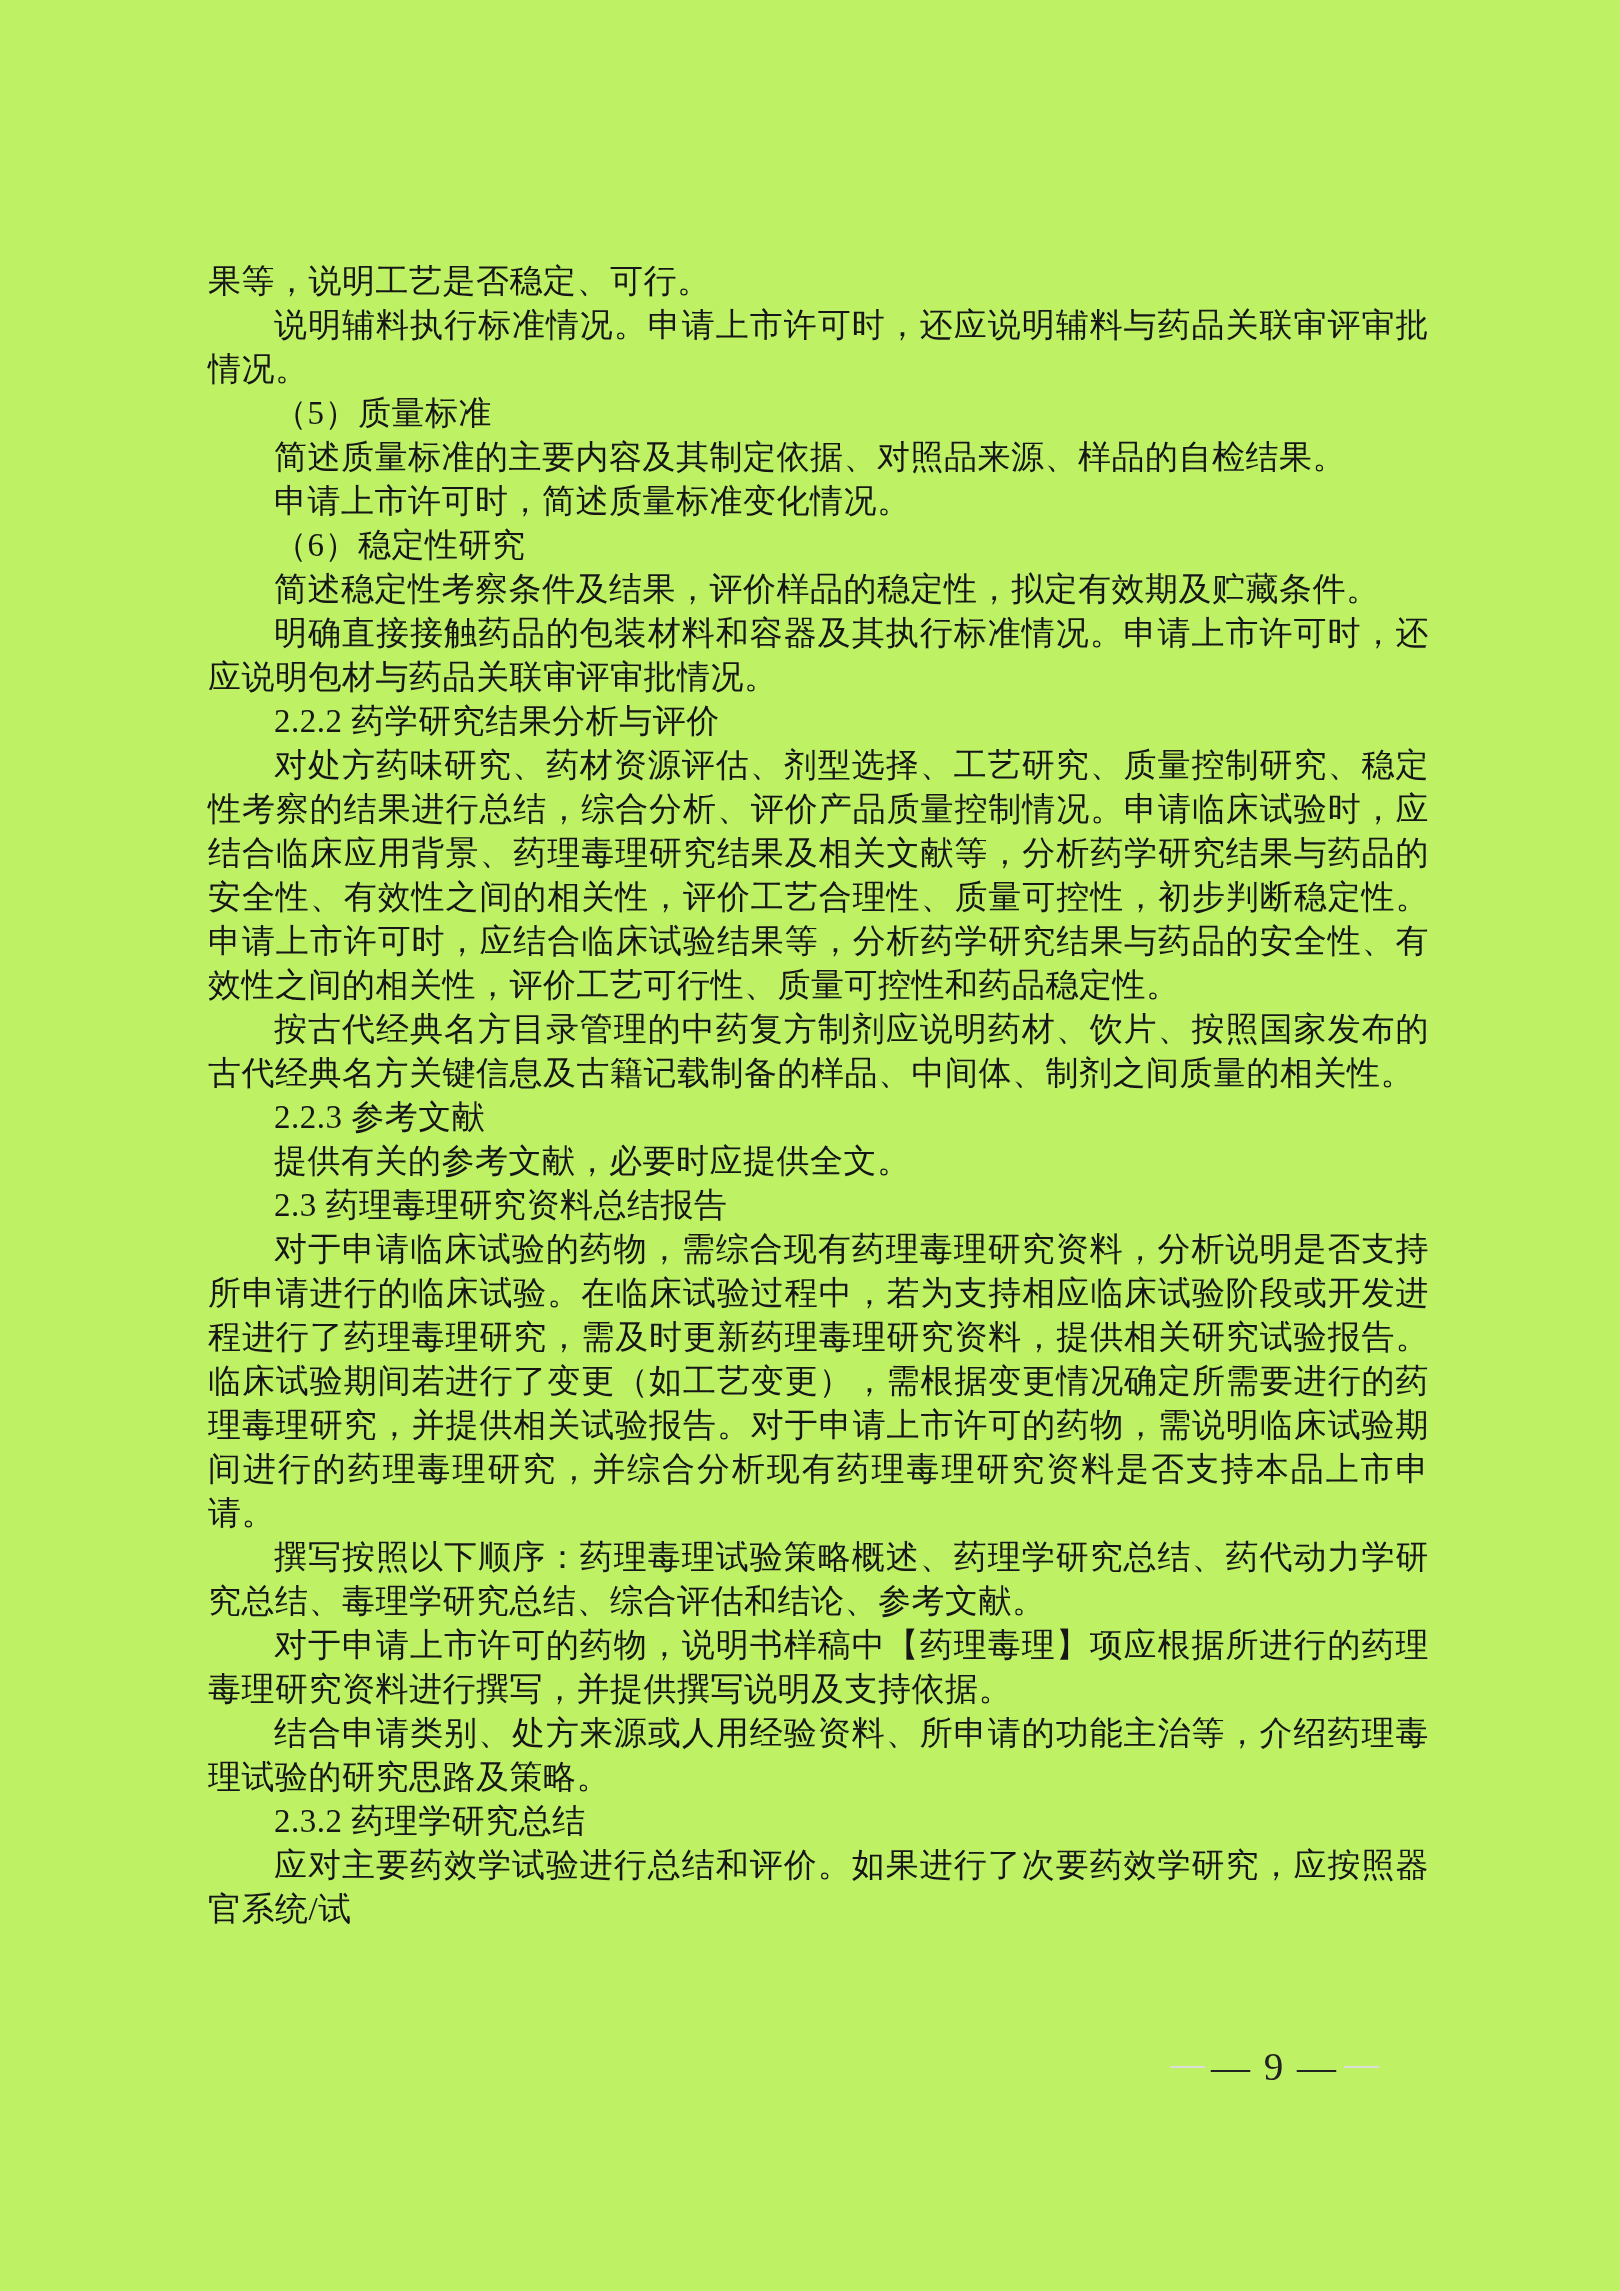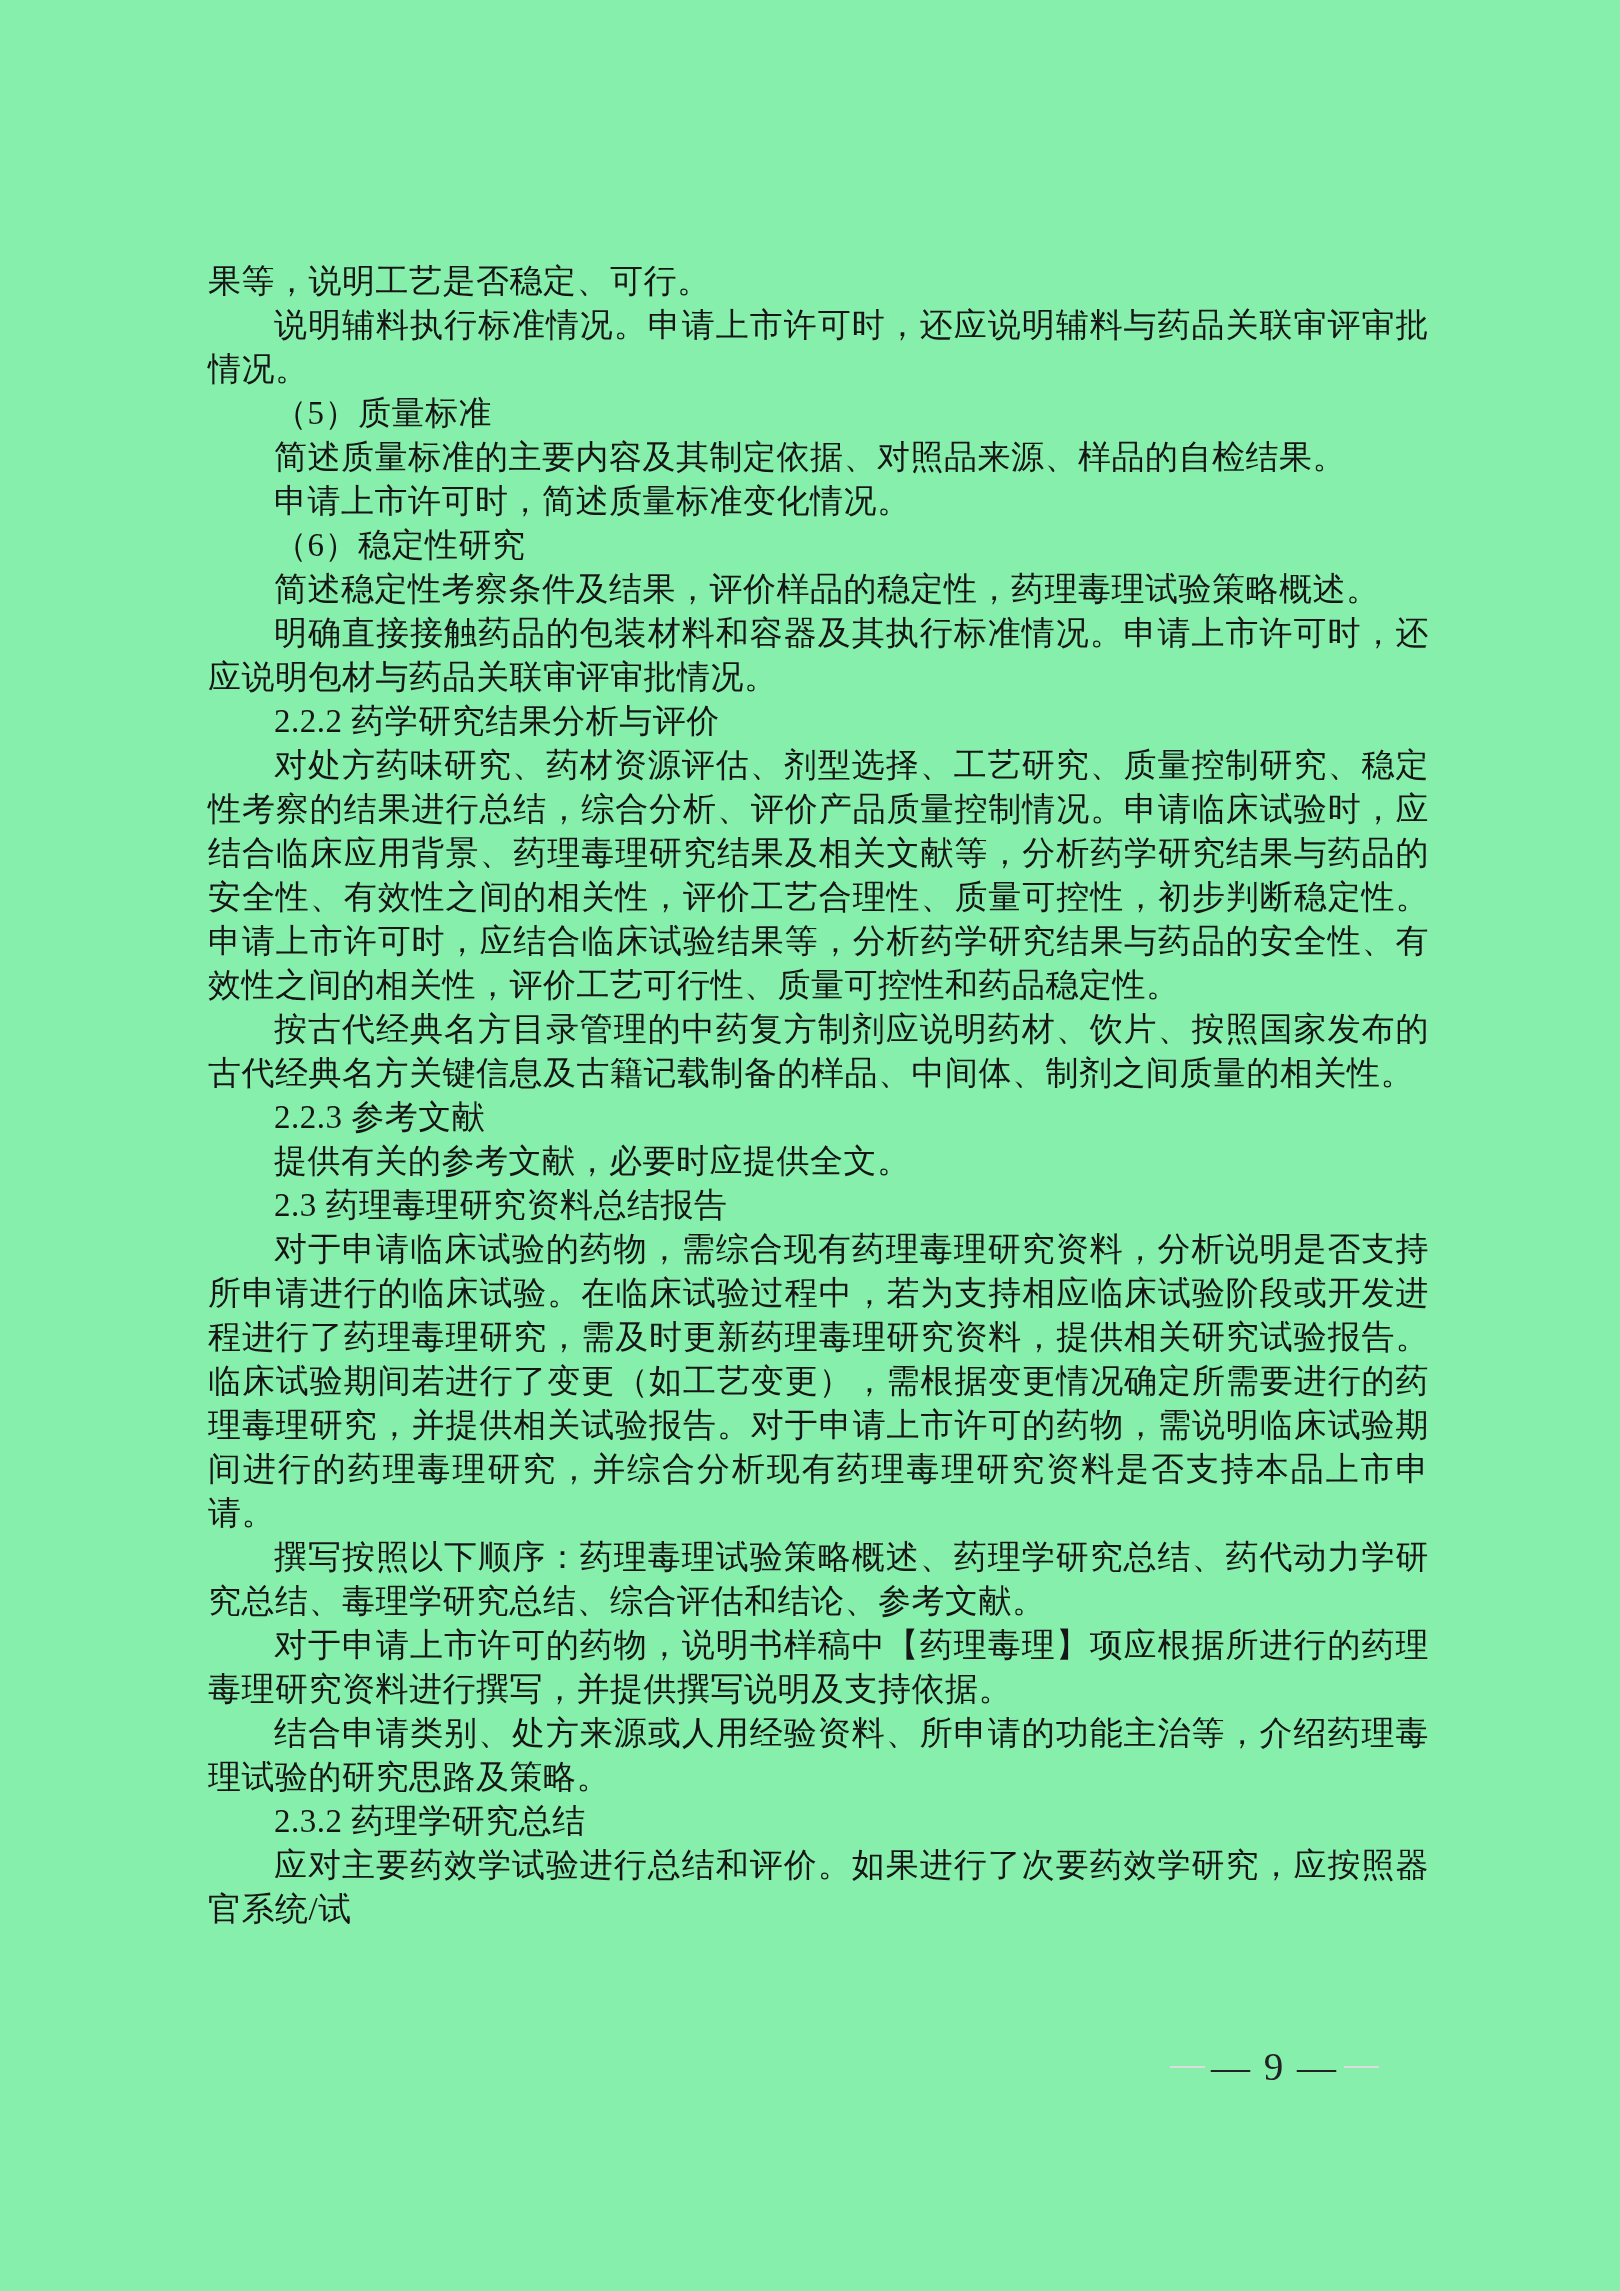--- a/index.html
+++ b/index.html
@@ -4,21 +4,21 @@
 <style>
   html, body {
     margin: 0;
     padding: 0;
     background: #888;
   }
   .page {
     position: relative;
     width: 1620px;
     height: 2292px;
-    background: #86efac;
+    background: #bef264;
     margin: 0 auto;
     overflow: hidden;
     font-family: "Liberation Serif", "DejaVu Serif", serif;
     color: #161616;
   }
   .text-block {
     position: absolute;
     left: 208px;
     top: 259px;
     width: 1221px;
@@ -65,21 +65,21 @@
 <div class="page">
 
   <div class="text-block">
 
   <p class="para body">果等，说明工艺是否稳定、可行。</p>
       <p class="para body indent">说明辅料执行标准情况。申请上市许可时，还应说明辅料与药品关联审评审批情况。</p>
       <p class="para body indent">（5）质量标准</p>
       <p class="para body indent">简述质量标准的主要内容及其制定依据、对照品来源、样品的自检结果。</p>
       <p class="para body indent">申请上市许可时，简述质量标准变化情况。</p>
       <p class="para body indent">（6）稳定性研究</p>
-      <p class="para body indent">简述稳定性考察条件及结果，评价样品的稳定性，药理毒理试验策略概述。</p>
+      <p class="para body indent">简述稳定性考察条件及结果，评价样品的稳定性，拟定有效期及贮藏条件。</p>
       <p class="para body indent">明确直接接触药品的包装材料和容器及其执行标准情况。申请上市许可时，还应说明包材与药品关联审评审批情况。</p>
       <p class="para heading indent">2.2.2 药学研究结果分析与评价</p>
       <p class="para body indent">对处方药味研究、药材资源评估、剂型选择、工艺研究、质量控制研究、稳定性考察的结果进行总结，综合分析、评价产品质量控制情况。申请临床试验时，应结合临床应用背景、药理毒理研究结果及相关文献等，分析药学研究结果与药品的安全性、有效性之间的相关性，评价工艺合理性、质量可控性，初步判断稳定性。申请上市许可时，应结合临床试验结果等，分析药学研究结果与药品的安全性、有效性之间的相关性，评价工艺可行性、质量可控性和药品稳定性。</p>
       <p class="para body indent">按古代经典名方目录管理的中药复方制剂应说明药材、饮片、按照国家发布的古代经典名方关键信息及古籍记载制备的样品、中间体、制剂之间质量的相关性。</p>
       <p class="para heading indent">2.2.3 参考文献</p>
       <p class="para body indent">提供有关的参考文献，必要时应提供全文。</p>
       <p class="para bold-heading indent">2.3 药理毒理研究资料总结报告</p>
       <p class="para body indent">对于申请临床试验的药物，需综合现有药理毒理研究资料，分析说明是否支持所申请进行的临床试验。在临床试验过程中，若为支持相应临床试验阶段或开发进程进行了药理毒理研究，需及时更新药理毒理研究资料，提供相关研究试验报告。临床试验期间若进行了变更（如工艺变更），需根据变更情况确定所需要进行的药理毒理研究，并提供相关试验报告。对于申请上市许可的药物，需说明临床试验期间进行的药理毒理研究，并综合分析现有药理毒理研究资料是否支持本品上市申请。</p>
       <p class="para body indent">撰写按照以下顺序：药理毒理试验策略概述、药理学研究总结、药代动力学研究总结、毒理学研究总结、综合评估和结论、参考文献。</p>
       <p class="para body indent">对于申请上市许可的药物，说明书样稿中【药理毒理】项应根据所进行的药理毒理研究资料进行撰写，并提供撰写说明及支持依据。</p>

